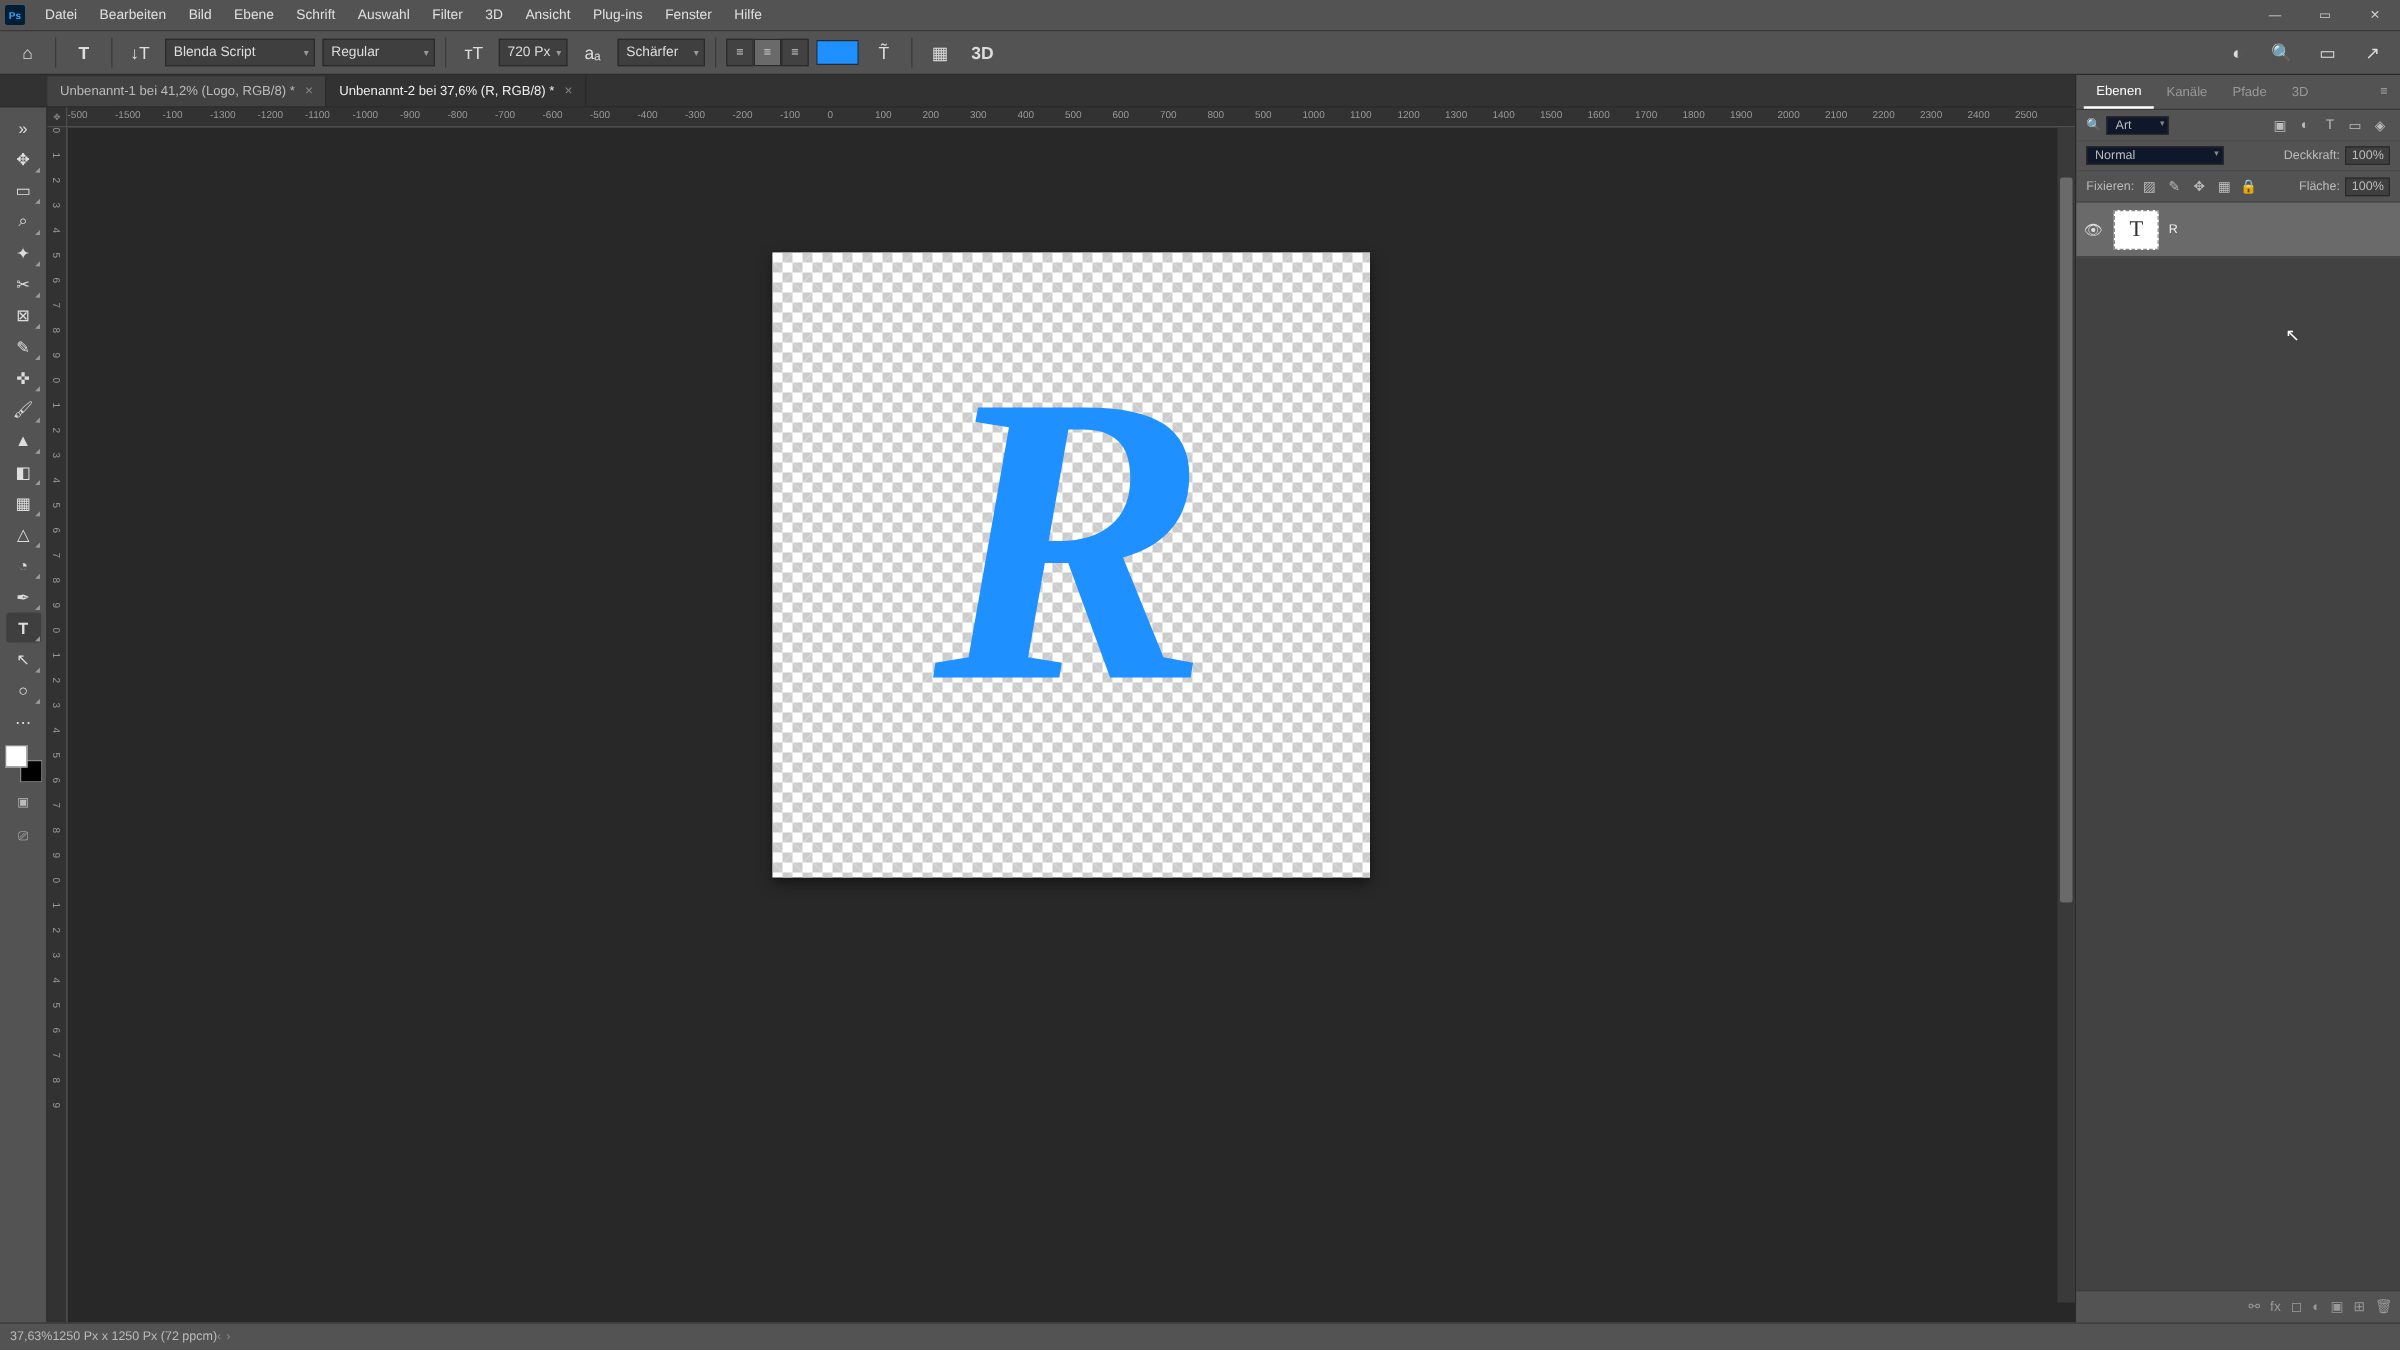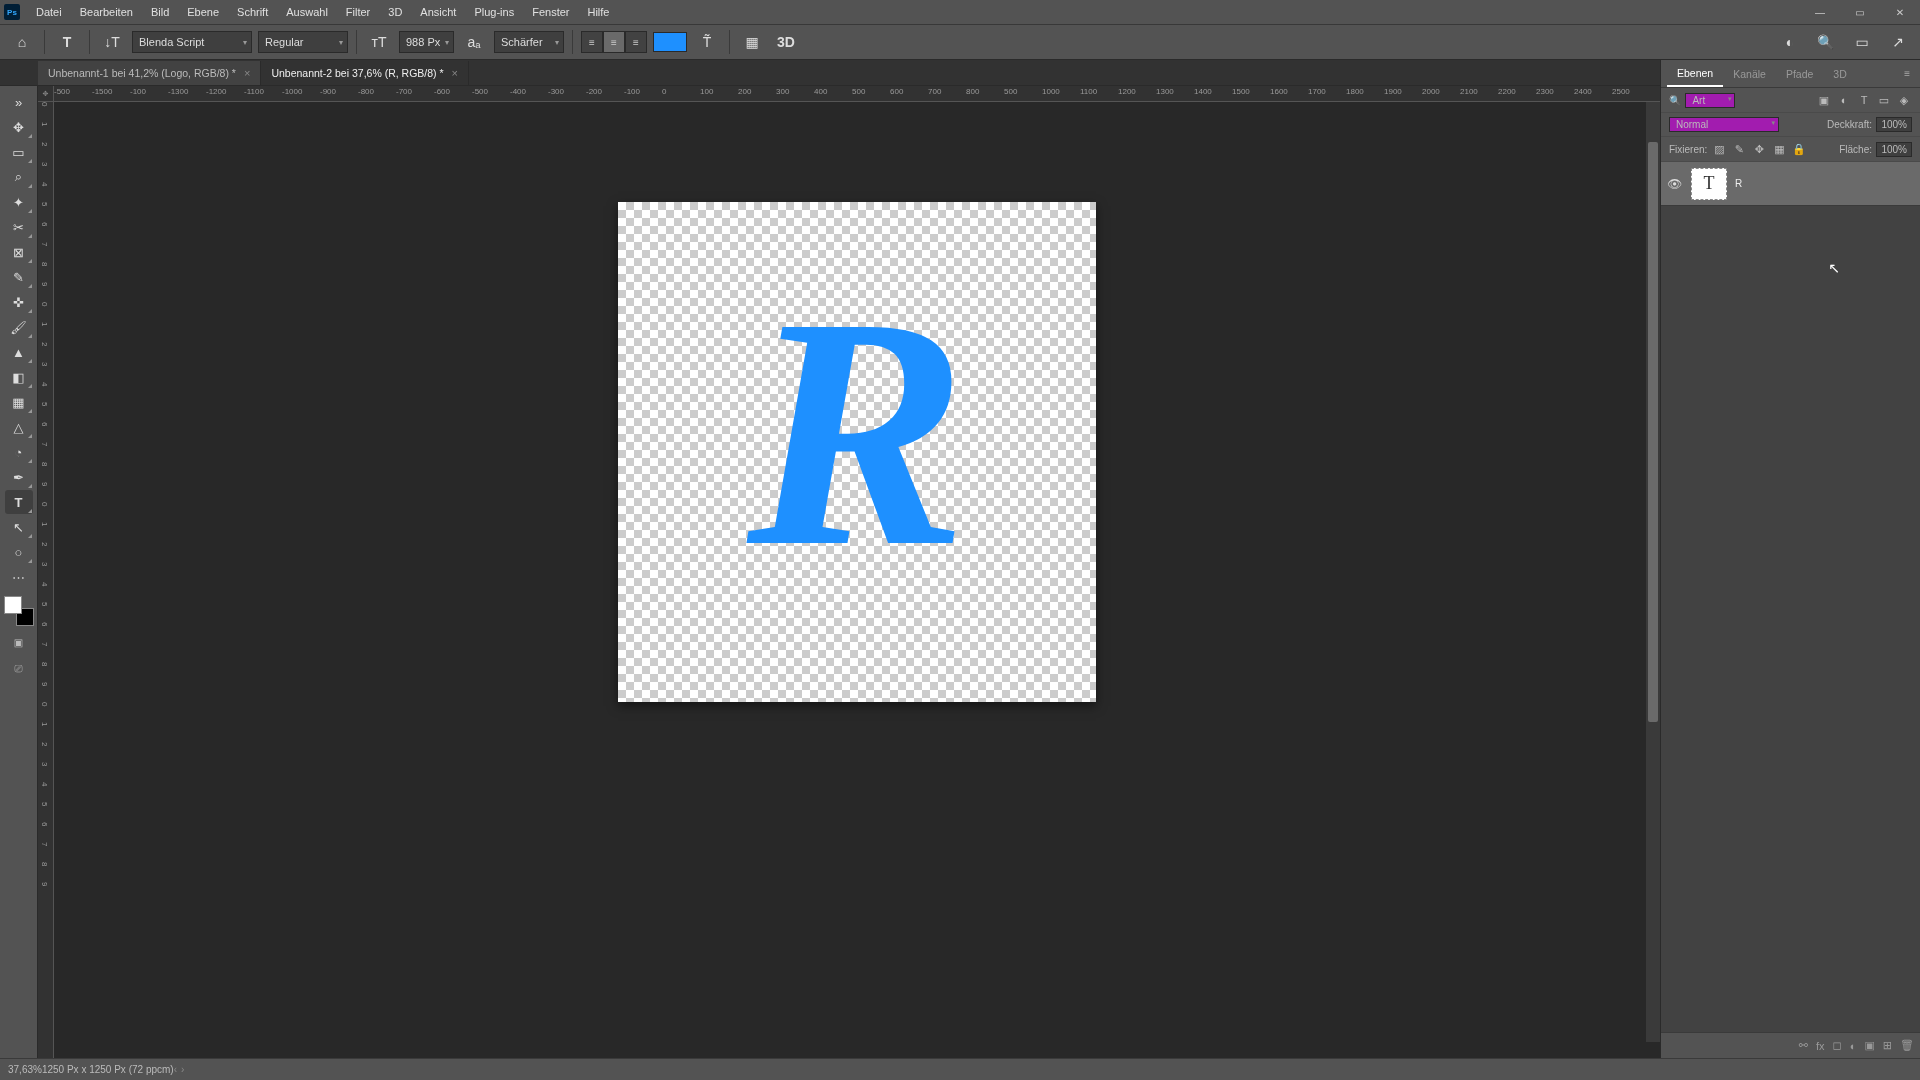--- a/index.html
+++ b/index.html
@@ -61,21 +61,21 @@
 .bg-color { position: absolute; width: 18px; height: 18px; background: #000; border: 1px solid #888; bottom: 0; right: 0; }
 .extra-tool { width:28px; height:22px; display:flex; align-items:center; justify-content:center; color:#bbb; margin-top:4px; }
 
 
 .right-panel { position: absolute; top: 60px; right: 0; width: 260px; bottom: 22px; background: #535353; border-left: 1px solid #2a2a2a; display: flex; flex-direction: column; }
 .panel-tabs { height: 28px; display: flex; align-items: center; padding: 0 6px; gap: 0; border-bottom: 1px solid #3a3a3a; }
 .panel-tab { padding: 6px 10px; font-size: 10.5px; color: #999; cursor: pointer; }
 .panel-tab.active { color: #fff; border-bottom: 2px solid #fff; }
 .panel-tabs .menu-dots { margin-left: auto; color: #aaa; padding: 0 4px; }
 .panel-row { display: flex; align-items: center; padding: 4px 8px; gap: 4px; font-size: 10px; color: #bbb; border-bottom: 1px solid #4a4a4a; }
-.panel-row .dropdown2 { background: #a21caf; border: 1px solid #2a2a2a; padding: 1px 14px 1px 6px; position: relative; font-size: 10px; min-width: 50px; }
+.panel-row .dropdown2 { background: #0f172a; border: 1px solid #2a2a2a; padding: 1px 14px 1px 6px; position: relative; font-size: 10px; min-width: 50px; }
 .panel-row .dropdown2::after { content: '▾'; position: absolute; right: 3px; font-size: 7px; color: #888; }
 .panel-row .small-icon { width: 16px; height: 16px; display: flex; align-items: center; justify-content: center; color: #bbb; font-size: 11px; }
 .panel-row .label { margin-left: auto; }
 .panel-row .value-box { background: #3f3f3f; border: 1px solid #2a2a2a; padding: 1px 4px; min-width: 36px; text-align: right; font-size: 10px;}
 .layer-list { flex: 1; background: #424242; overflow: auto; }
 .layer-item { height: 44px; background: #6a6a6a; display: flex; align-items: center; padding: 0 6px; gap: 8px; border-bottom: 1px solid #3a3a3a; }
 .layer-eye { width: 16px; color: #ddd; font-size: 12px; }
 .layer-thumb { width: 36px; height: 32px; background: #fff; border: 1px dashed #888; display: flex; align-items: center; justify-content: center; color: #333; font-size: 18px; font-family: serif; }
 .layer-name { font-size: 10px; color: #eee; }
 .panel-footer { height: 26px; background: #535353; border-top: 1px solid #3a3a3a; display: flex; align-items: center; justify-content: flex-end; padding: 0 6px; gap: 8px; }
@@ -120,21 +120,21 @@
   <div class="divider"></div>
   <div class="icon-btn">
       <b>T</b>
     </div>
   <div class="divider"></div>
   <div class="icon-btn">↓T</div>
   <div class="dropdown">Blenda Script</div>
   <div class="dropdown small">Regular</div>
   <div class="divider"></div>
   <div class="icon-btn">тT</div>
-  <div class="dropdown tiny">988 Px</div>
+  <div class="dropdown tiny">720 Px</div>
   <div class="icon-btn">aₐ</div>
   <div class="dropdown tiny" style="min-width:70px">Schärfer</div>
   <div class="divider"></div>
   <div class="align-group">
     <div class="align-btn">≡</div>
     <div class="align-btn active">≡</div>
     <div class="align-btn">≡</div>
   </div>
   <div class="color-swatch"></div>
   <div class="icon-btn">T̃</div>

